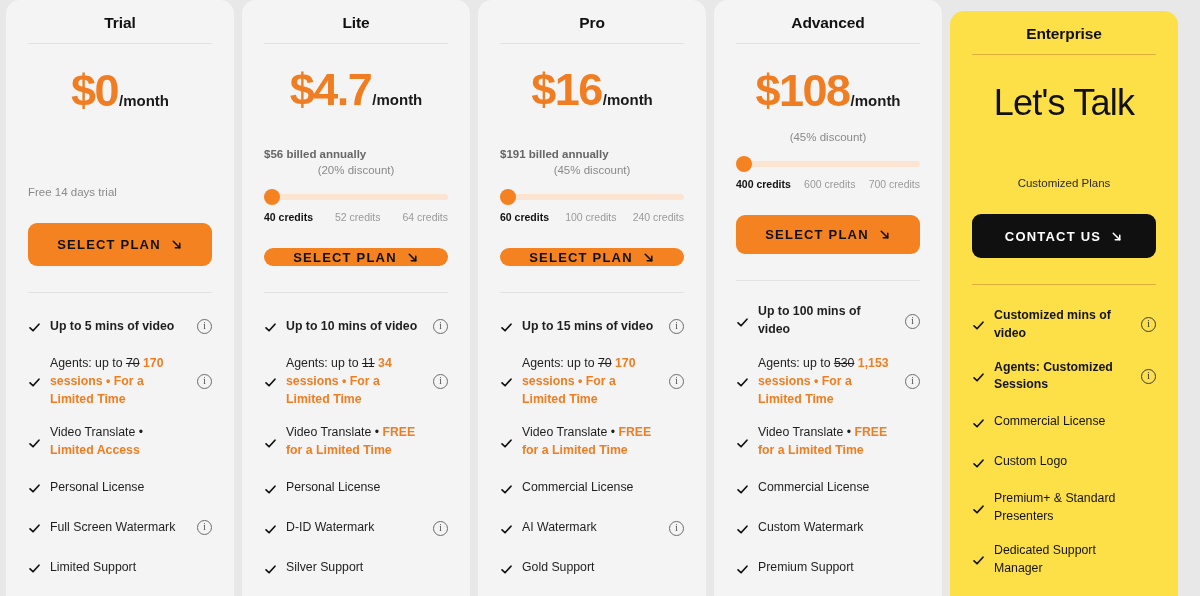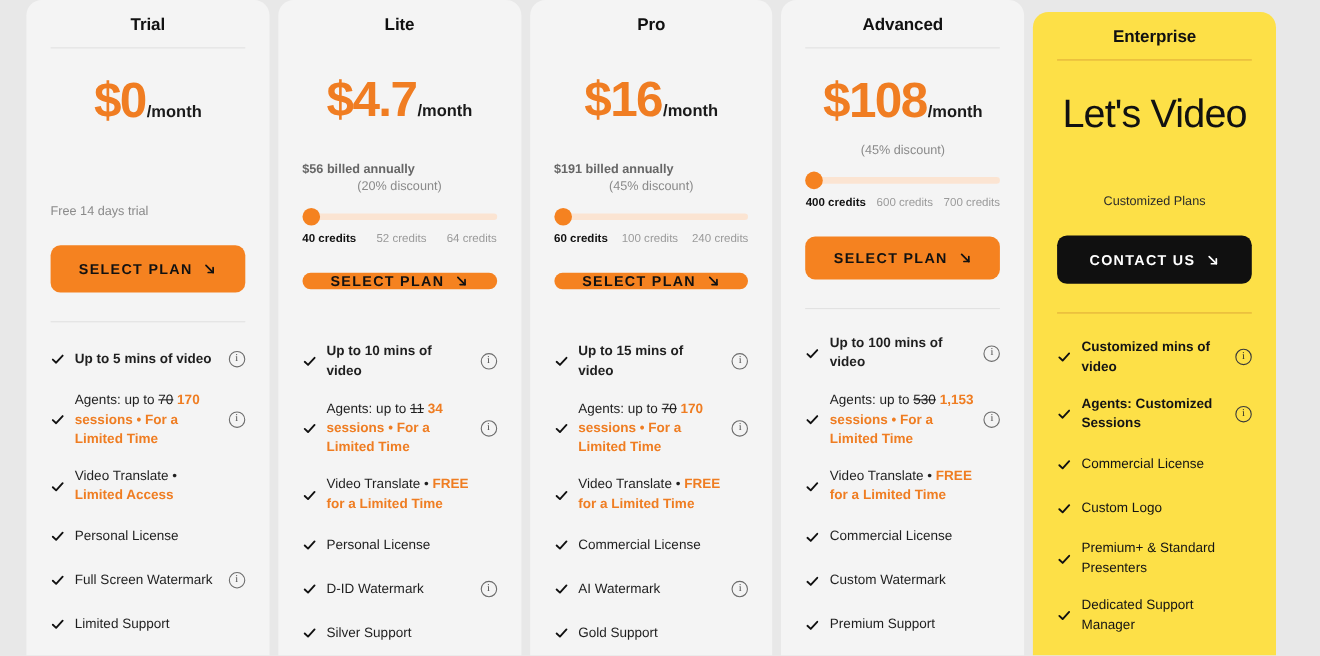--- a/index.html
+++ b/index.html
@@ -7,21 +7,21 @@
     width: 1200px; height: 596px;
     background: #e8e8e8;
     font-family: "Liberation Sans", sans-serif;
     overflow: hidden;
   }
   .pricing-row {
     display: flex;
     width: 1184px;
     height: 596px;
     gap: 8px;
-    padding: 0 24px;
+    padding: 0 6px;
     align-items: stretch;
   }
   .plan-card {
     flex: 1 1 0;
     background: #f4f4f4;
     border-radius: 14px 14px 0 0;
     padding: 14px 22px 0 22px;
     display: flex;
     flex-direction: column;
     overflow: hidden;
@@ -474,21 +474,21 @@
               <path d="M2.5 8.5 L6.2 12 L13.5 4"></path>
             </svg></span>
           <span class="feature-text">Premium Support</span>
           <span class="info-spacer"></span>
         </div>
       </div>
     </div>
     <div class="plan-card enterprise">
       <div class="plan-name">Enterprise</div>
       <div class="divider"></div>
-      <div class="lets-talk">Let's Video</div>
+      <div class="lets-talk">Let's Talk</div>
       <div class="customized-plans">Customized Plans</div>
       <button class="cta dark">
         <span>CONTACT US</span>
         <span class="arrow-ne"><svg viewBox="0 0 16 16" fill="none" stroke="currentColor" stroke-width="1.9" stroke-linecap="round" stroke-linejoin="round">
             <path d="M4 4 L12 12"></path>
             <path d="M12 6.5 L12 12 L6.5 12"></path>
           </svg></span>
       </button>
       <div class="features-sep"></div>
       <div class="features">

